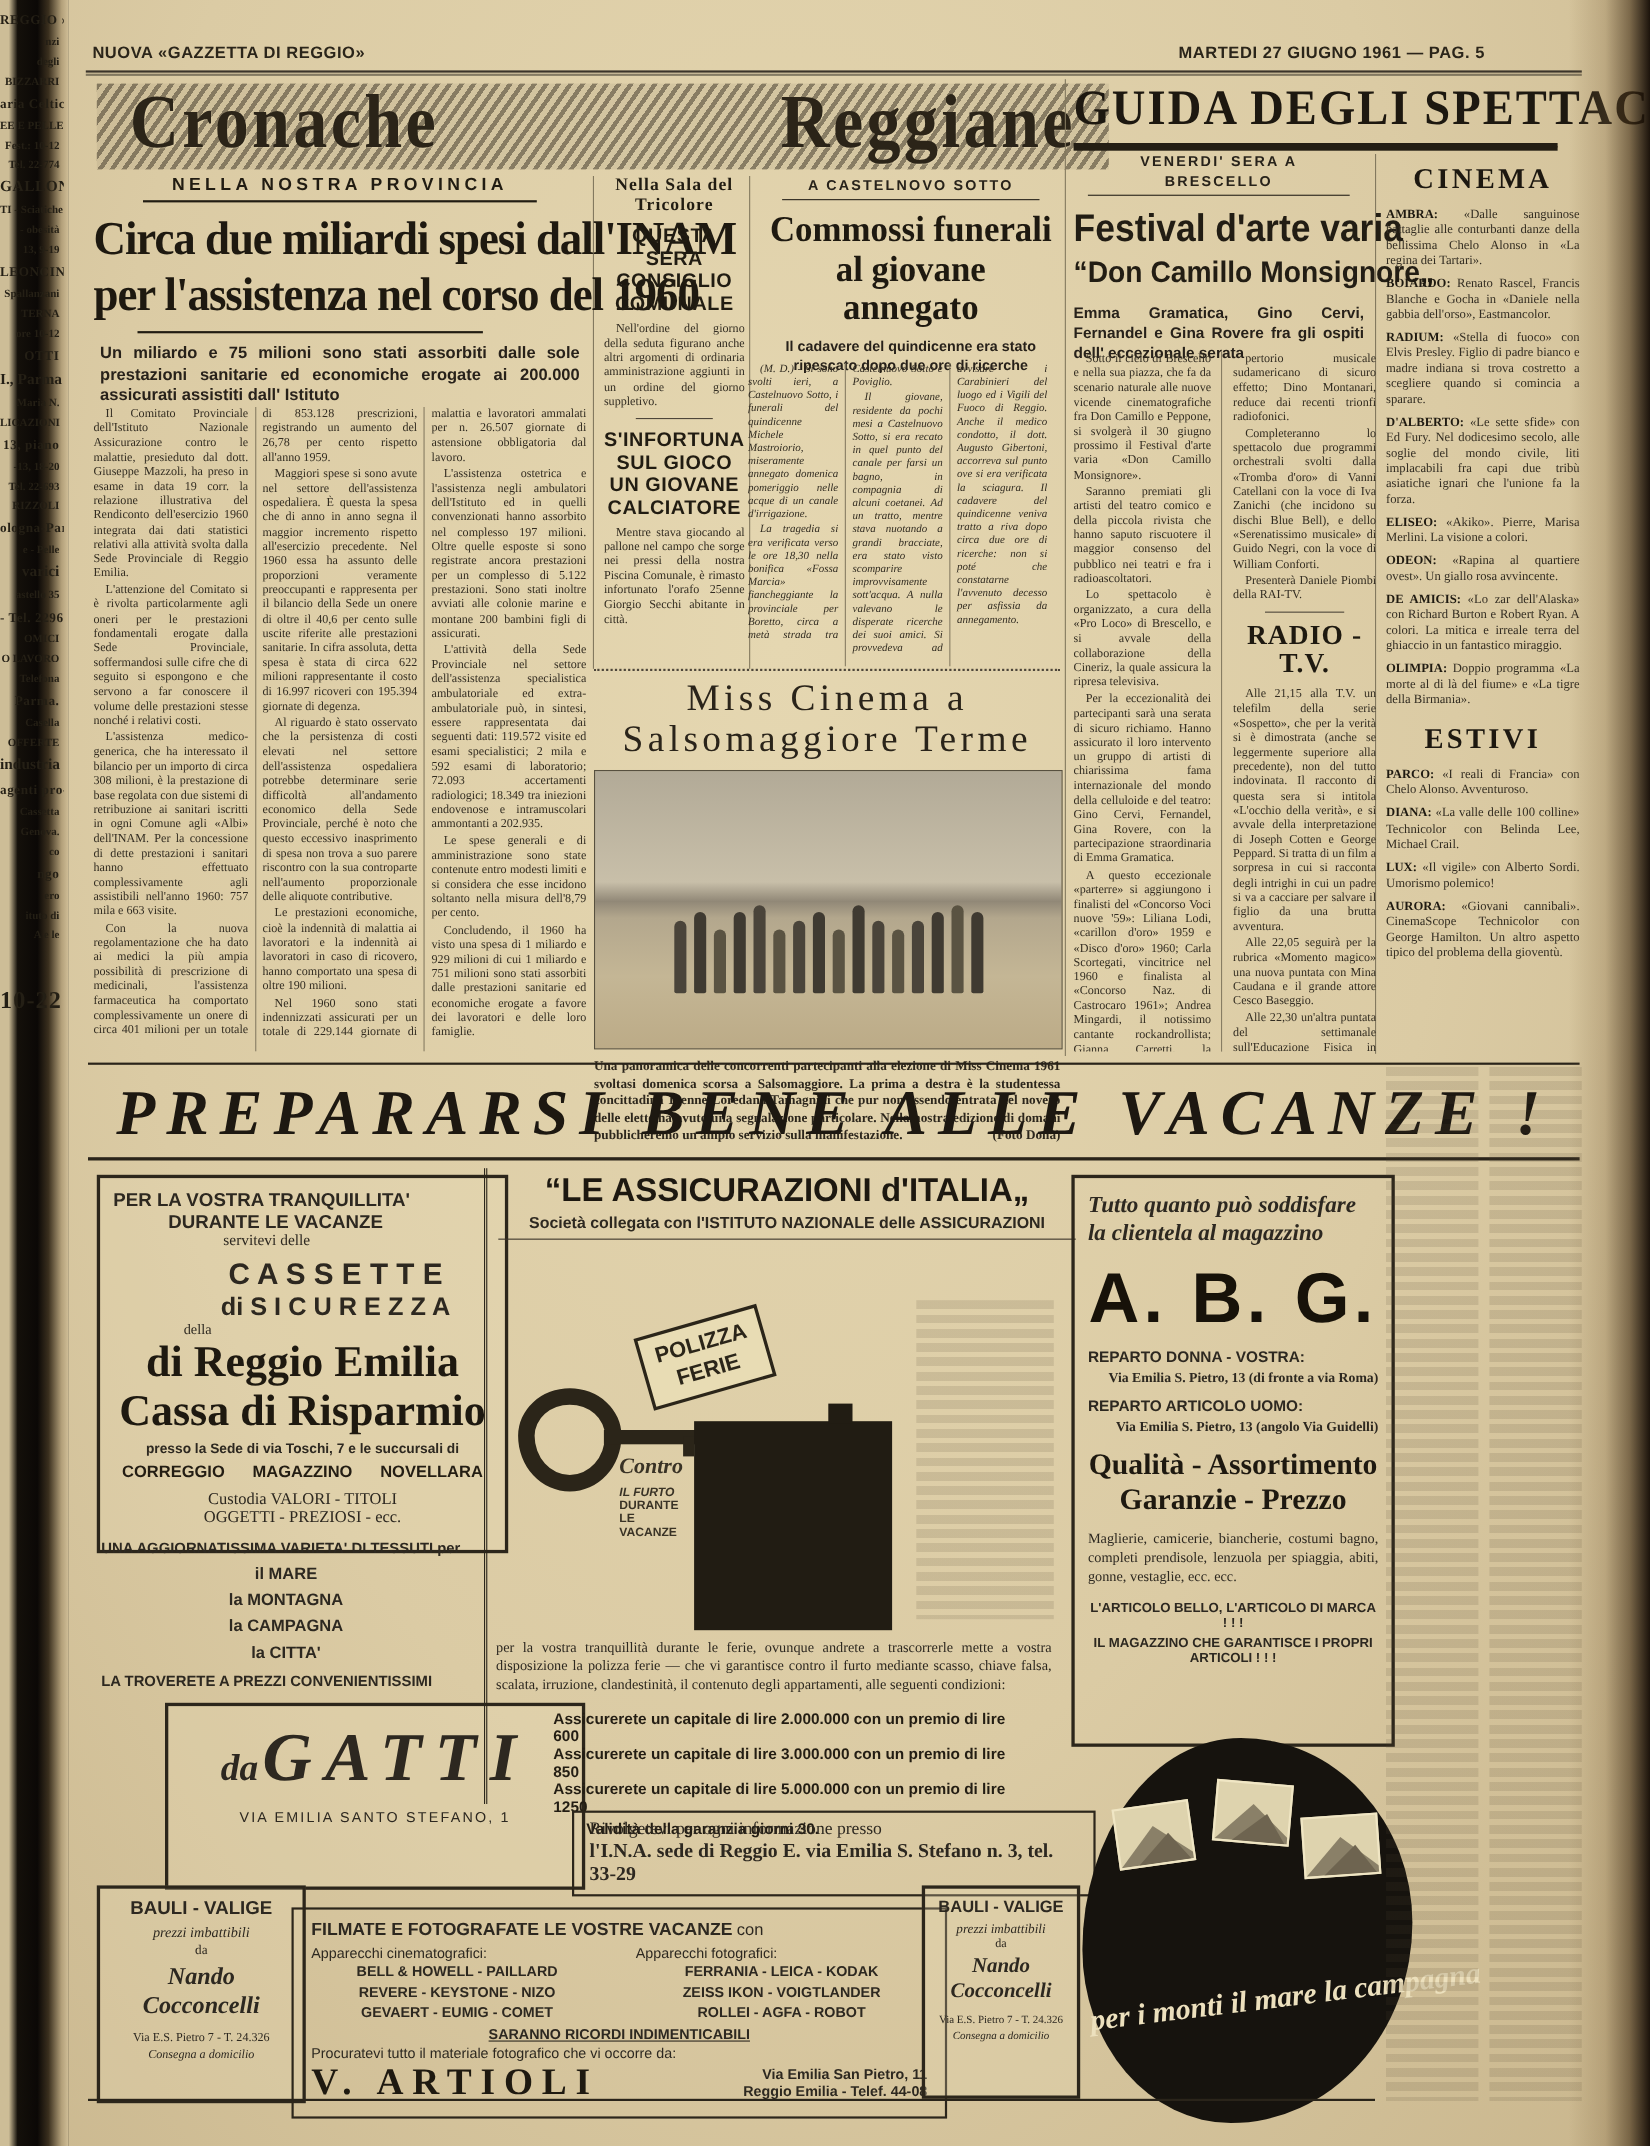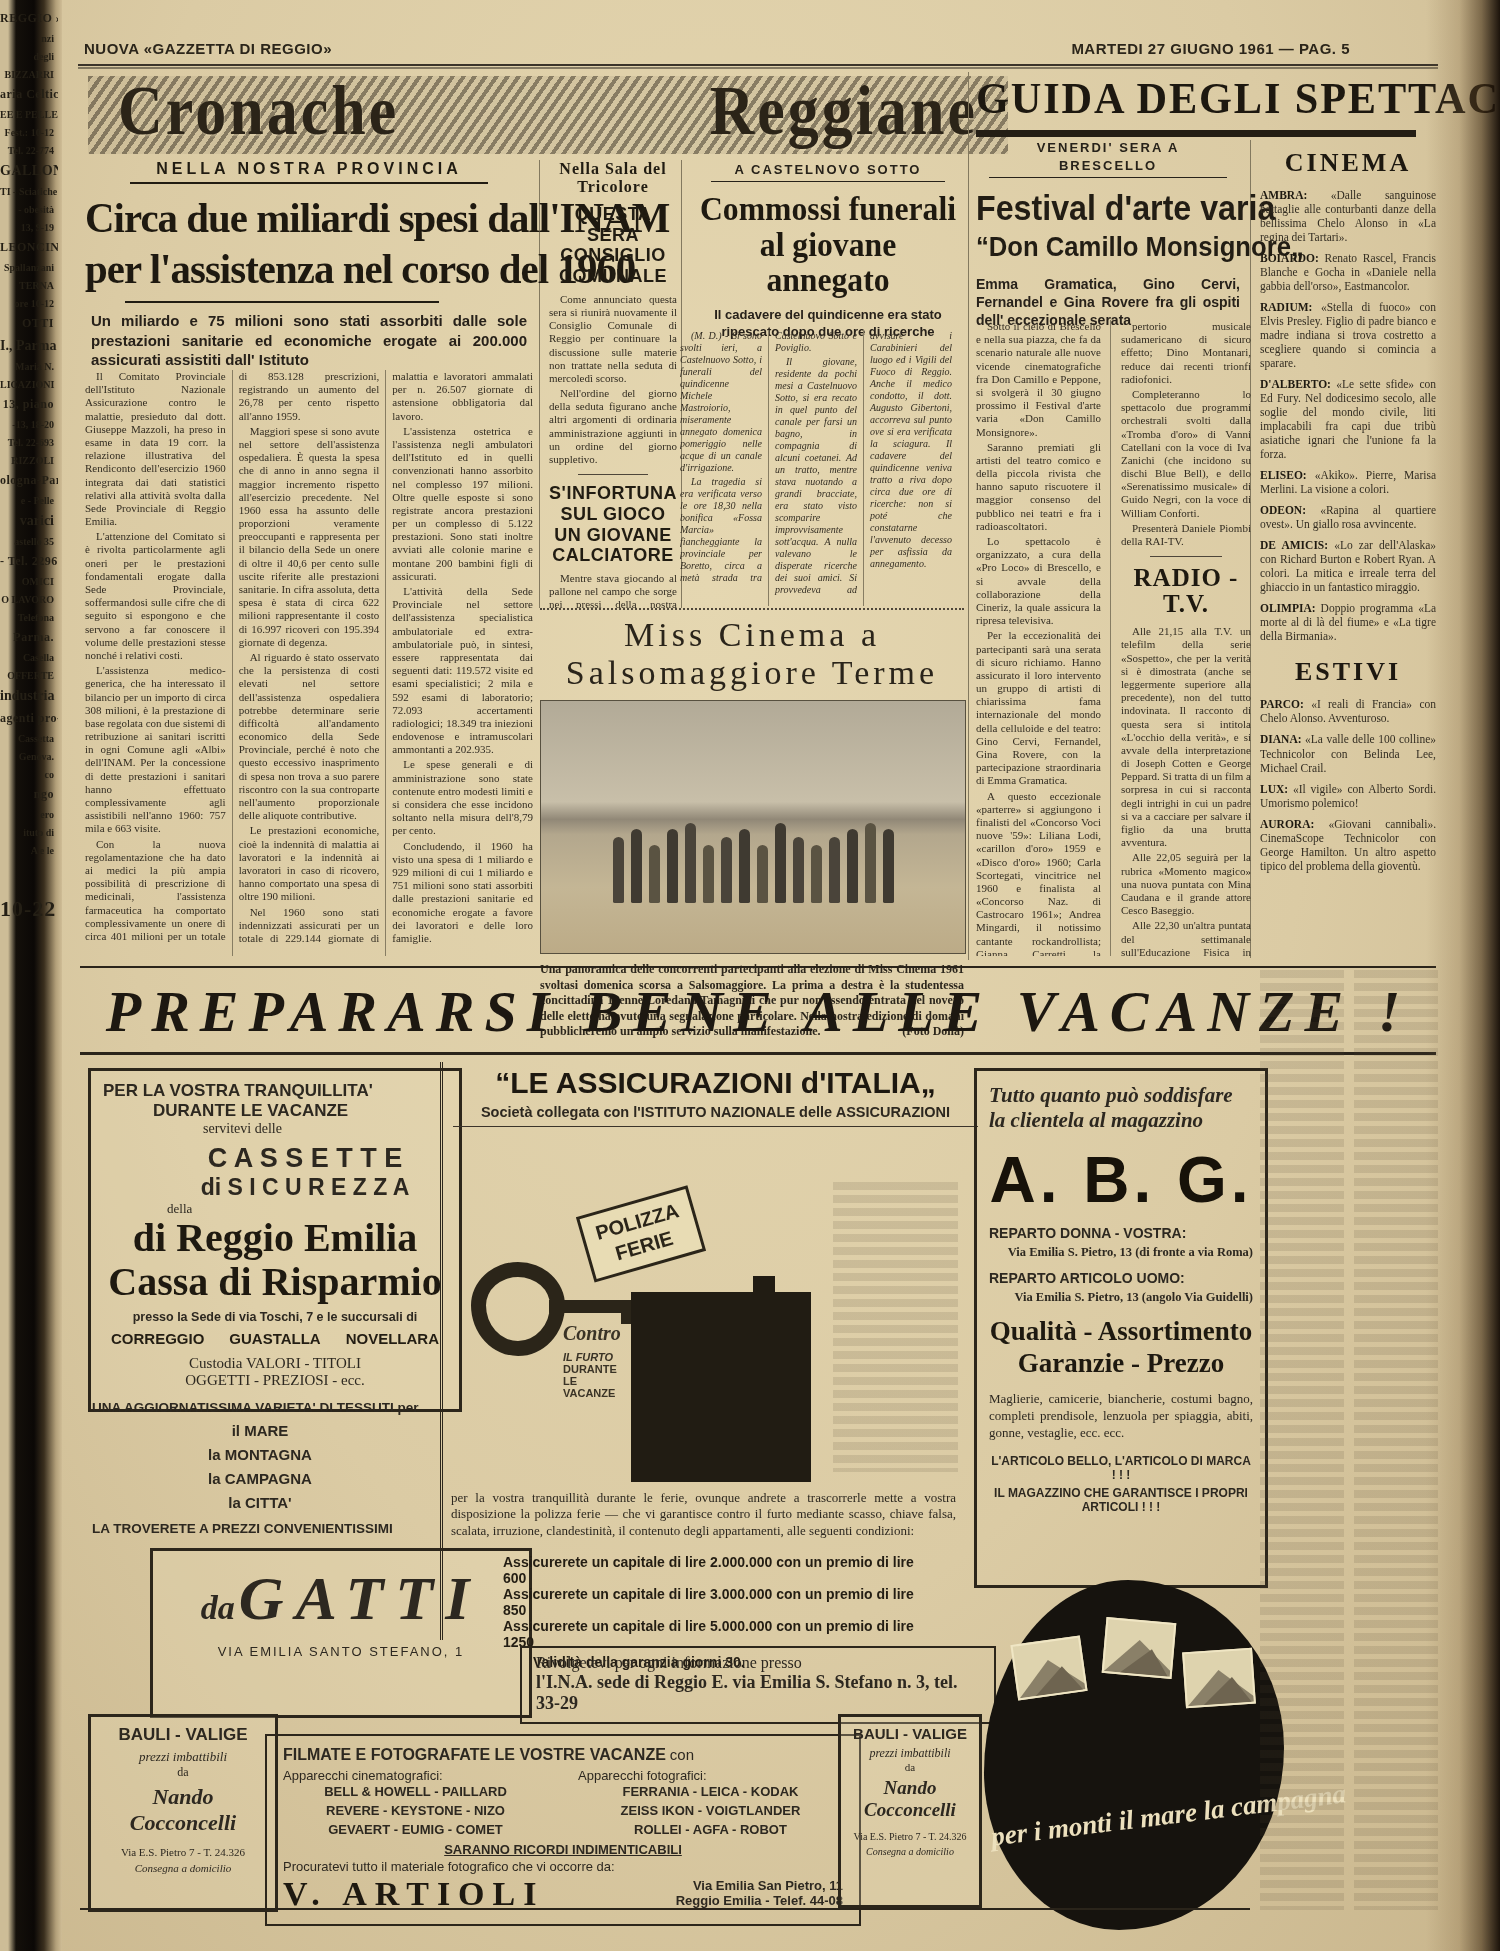--- a/index.html
+++ b/index.html
@@ -186,21 +186,20 @@
         <div>L'attività della Sede Provinciale nel settore dell'assistenza specialistica ambulatoriale ed extra-ambulatoriale può, in sintesi, essere rappresentata dai seguenti dati: 119.572 visite ed esami specialistici; 2 mila e 592 esami di laboratorio; 72.093 accertamenti radiologici; 18.349 tra iniezioni endovenose e intramuscolari ammontanti a 202.935.</div>
         <div>Le spese generali e di amministrazione sono state contenute entro modesti limiti e si considera che esse incidono soltanto nella misura dell'8,79 per cento.</div>
         <div>Concludendo, il 1960 ha visto una spesa di 1 miliardo e 929 milioni di cui 1 miliardo e 751 milioni sono stati assorbiti dalle prestazioni sanitarie ed economiche erogate a favore dei lavoratori e delle loro famiglie.</div>
       </div>
 
     <div class="abs clip" style="left:487px;top:160px;width:128px;height:448px;">
       <div class="ctr kick-serif">Nella Sala del Tricolore</div>
       <div class="ctr subhead-cond" style="margin-top:8px;">QUESTA SERA</div>
       <div class="ctr subhead-cond">CONSIGLIO COMUNALE</div>
       <div class="bodytext" style="margin-top:6px;">
-          <div>Come annunciato questa sera si riunirà nuovamente il Consiglio Comunale di Reggio per continuare la discussione sulle materie non trattate nella seduta di mercoledì scorso.</div>
           <div>Nell'ordine del giorno della seduta figurano anche altri argomenti di ordinaria amministrazione aggiunti in un ordine del giorno suppletivo.</div>
         </div>
       <div class="divider"></div>
       <div class="ctr subhead-cond">S'INFORTUNA SUL GIOCO</div>
       <div class="ctr subhead-cond">UN GIOVANE CALCIATORE</div>
       <div class="bodytext" style="margin-top:6px;">
           <div>Mentre stava giocando al pallone nel campo che sorge nei pressi della nostra Piscina Comunale, è rimasto infortunato l'orafo 25enne Giorgio Secchi abitante in città.</div>
         </div>
     </div>
 
@@ -310,21 +309,21 @@
       <div class="sans b" style="font-size:17px;padding-left:50px;">DURANTE LE VACANZE</div>
       <div style="font-size:14px;padding-left:100px;">servitevi delle</div>
       <div class="sans b ctr" style="font-size:27px;margin-top:6px;padding-left:60px;">C A S S E T T E</div>
       <div class="sans b ctr" style="font-size:23px;padding-left:60px;">di  S I C U R E Z Z A</div>
       <div style="font-size:13px;padding-left:64px;">della</div>
       <div class="h-slab ctr" style="font-size:40px;">di Reggio Emilia</div>
       <div class="h-slab ctr" style="font-size:40px;margin-top:2px;">Cassa di Risparmio</div>
       <div class="sans b ctr" style="font-size:12.5px;margin-top:8px;">presso la Sede di via Toschi, 7 e le succursali di</div>
       <div class="smallcaps-row" style="margin-top:6px;padding:0 8px;">
         <span>CORREGGIO</span>
-        <span>GUASTALLA</span>
+        <span>MAGAZZINO</span>
         <span>NOVELLARA</span>
       </div>
       <div class="ctr" style="font-size:15px;margin-top:8px;">Custodia VALORI - TITOLI</div>
       <div class="ctr" style="font-size:15px;">OGGETTI - PREZIOSI - ecc.</div>
     </div>
 
     <div class="abs" style="left:30px;top:1400px;width:336px;">
       <div class="sans b" style="font-size:13.5px;">UNA  AGGIORNATISSIMA  VARIETA'  DI  TESSUTI  per</div>
       <div class="sans b ctr" style="font-size:15px;line-height:1.6;margin-top:4px;">
           <div>il  MARE</div>

